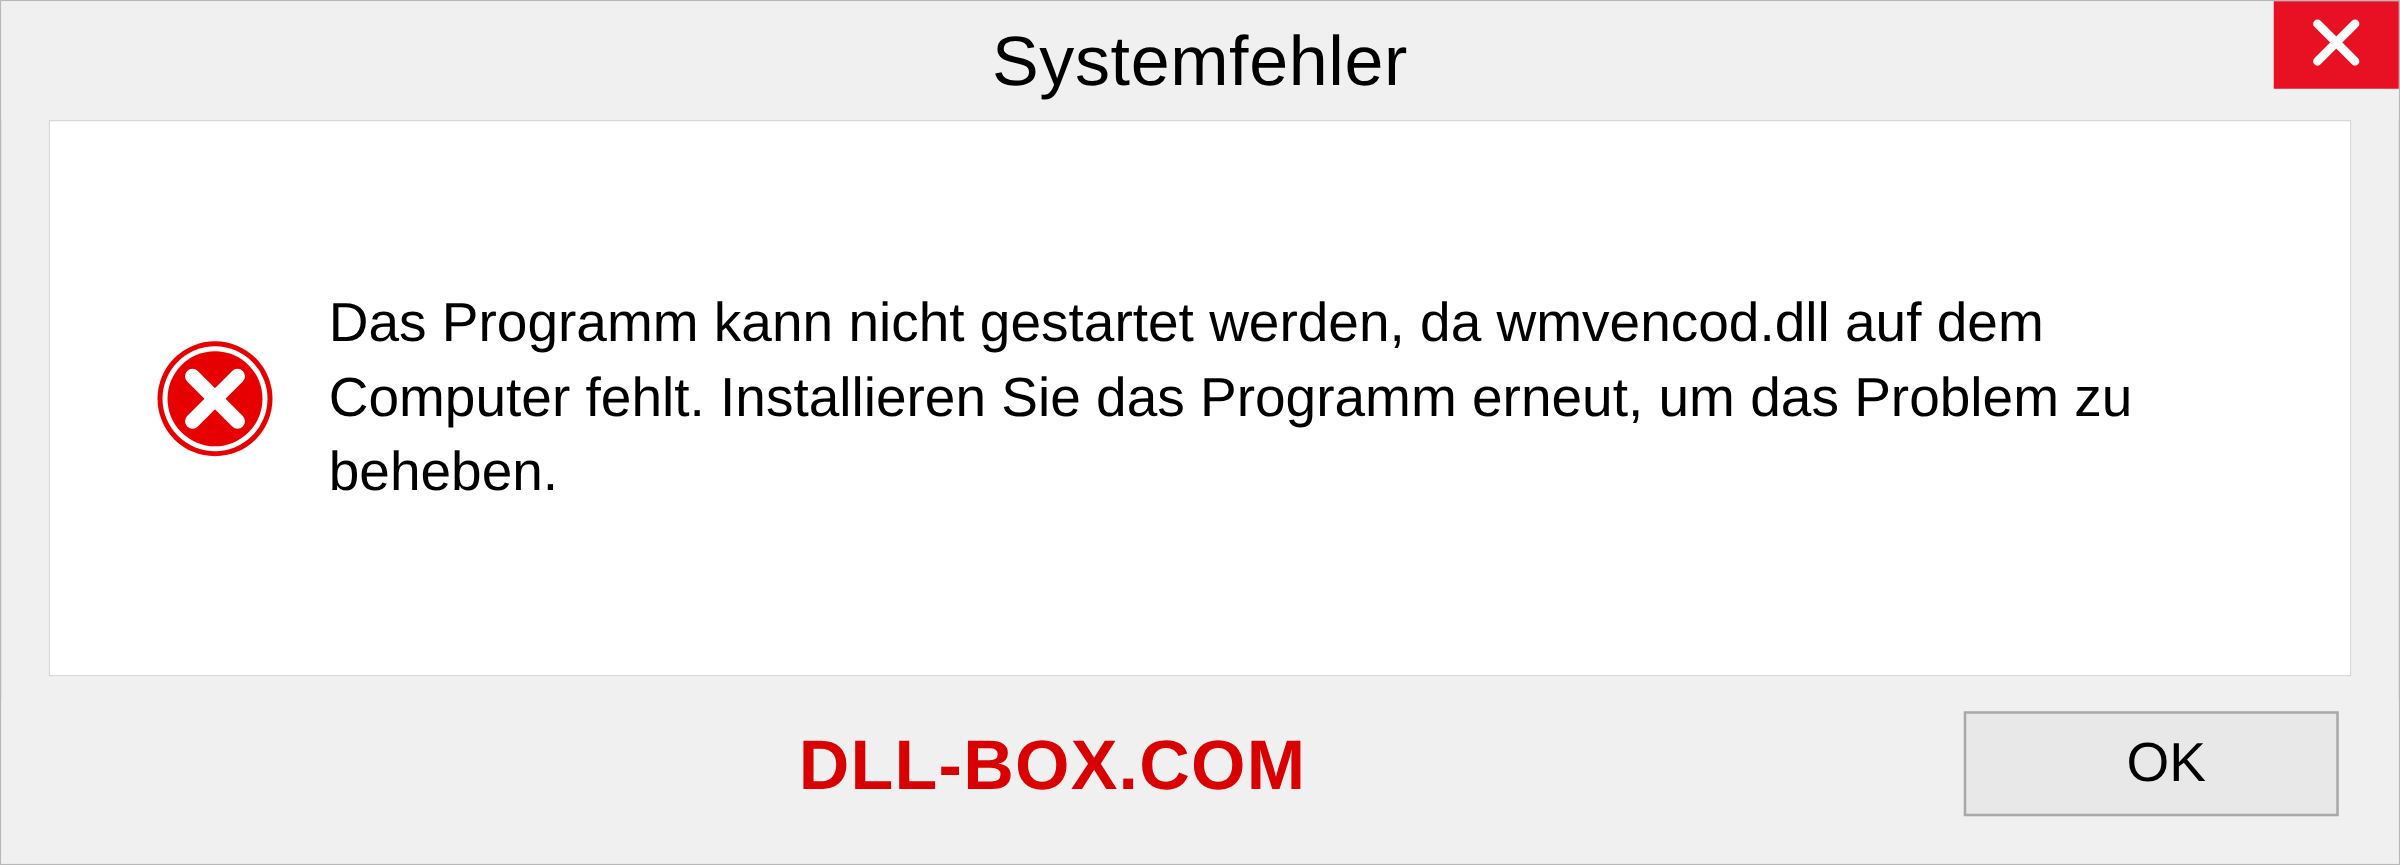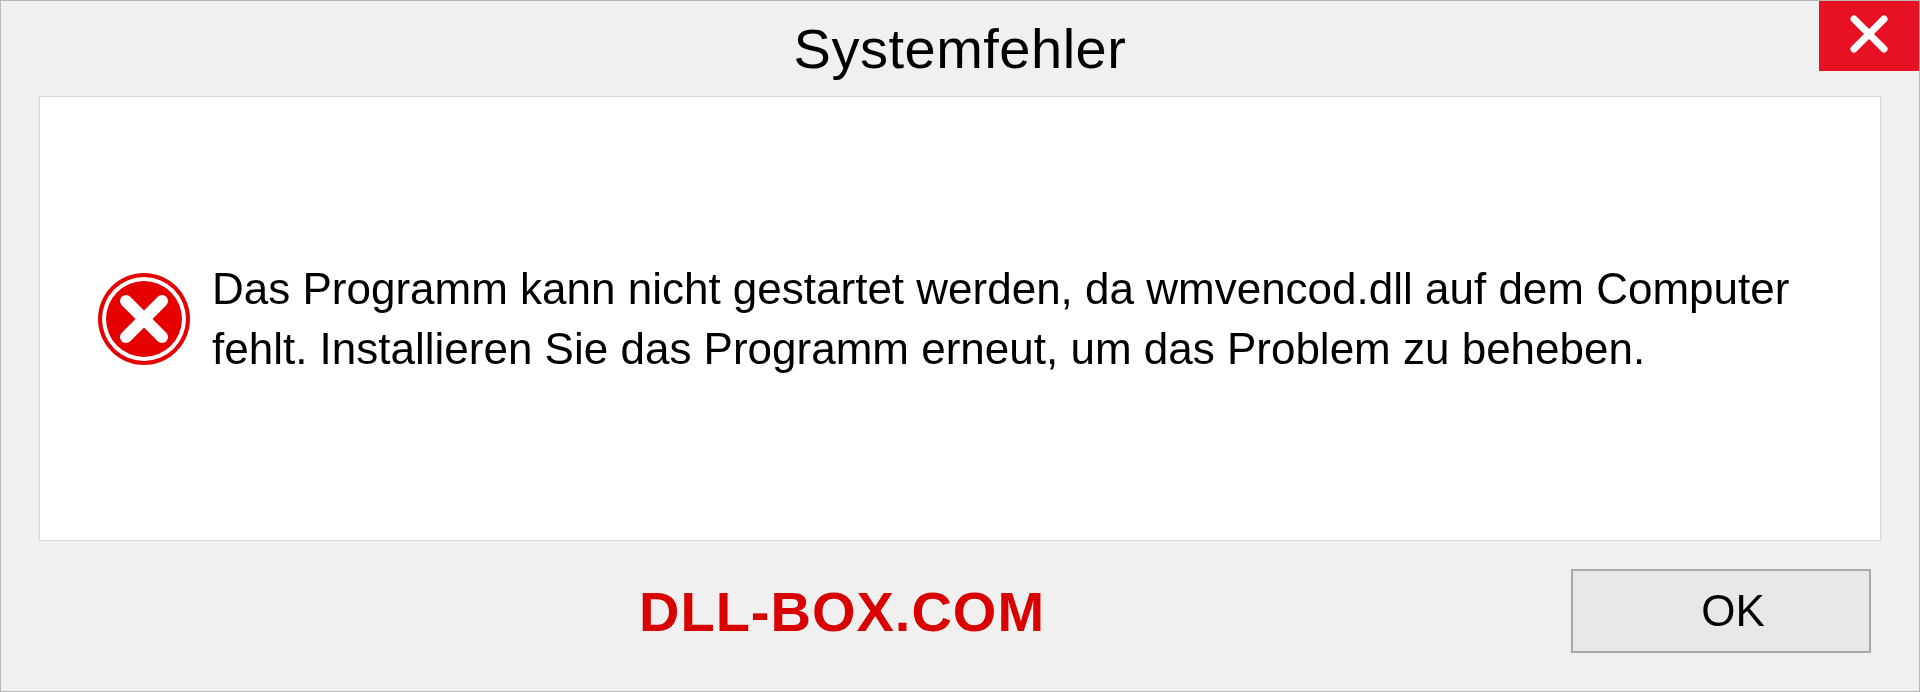--- a/index.html
+++ b/index.html
@@ -52,22 +52,22 @@
       width: 42px;
       height: 42px;
     }
     .content-panel {
       margin: 0 38px 20px 38px;
       background: #ffffff;
       border: 1px solid #d8d8d8;
       flex: 1;
       display: flex;
       align-items: center;
-      padding: 50px 56px;
-      gap: 20px;
+      padding: 50px 84px;
+      gap: 43px;
     }
     .error-icon {
       width: 96px;
       height: 96px;
       flex-shrink: 0;
     }
     .error-icon svg {
       width: 100%;
       height: 100%;
     }

